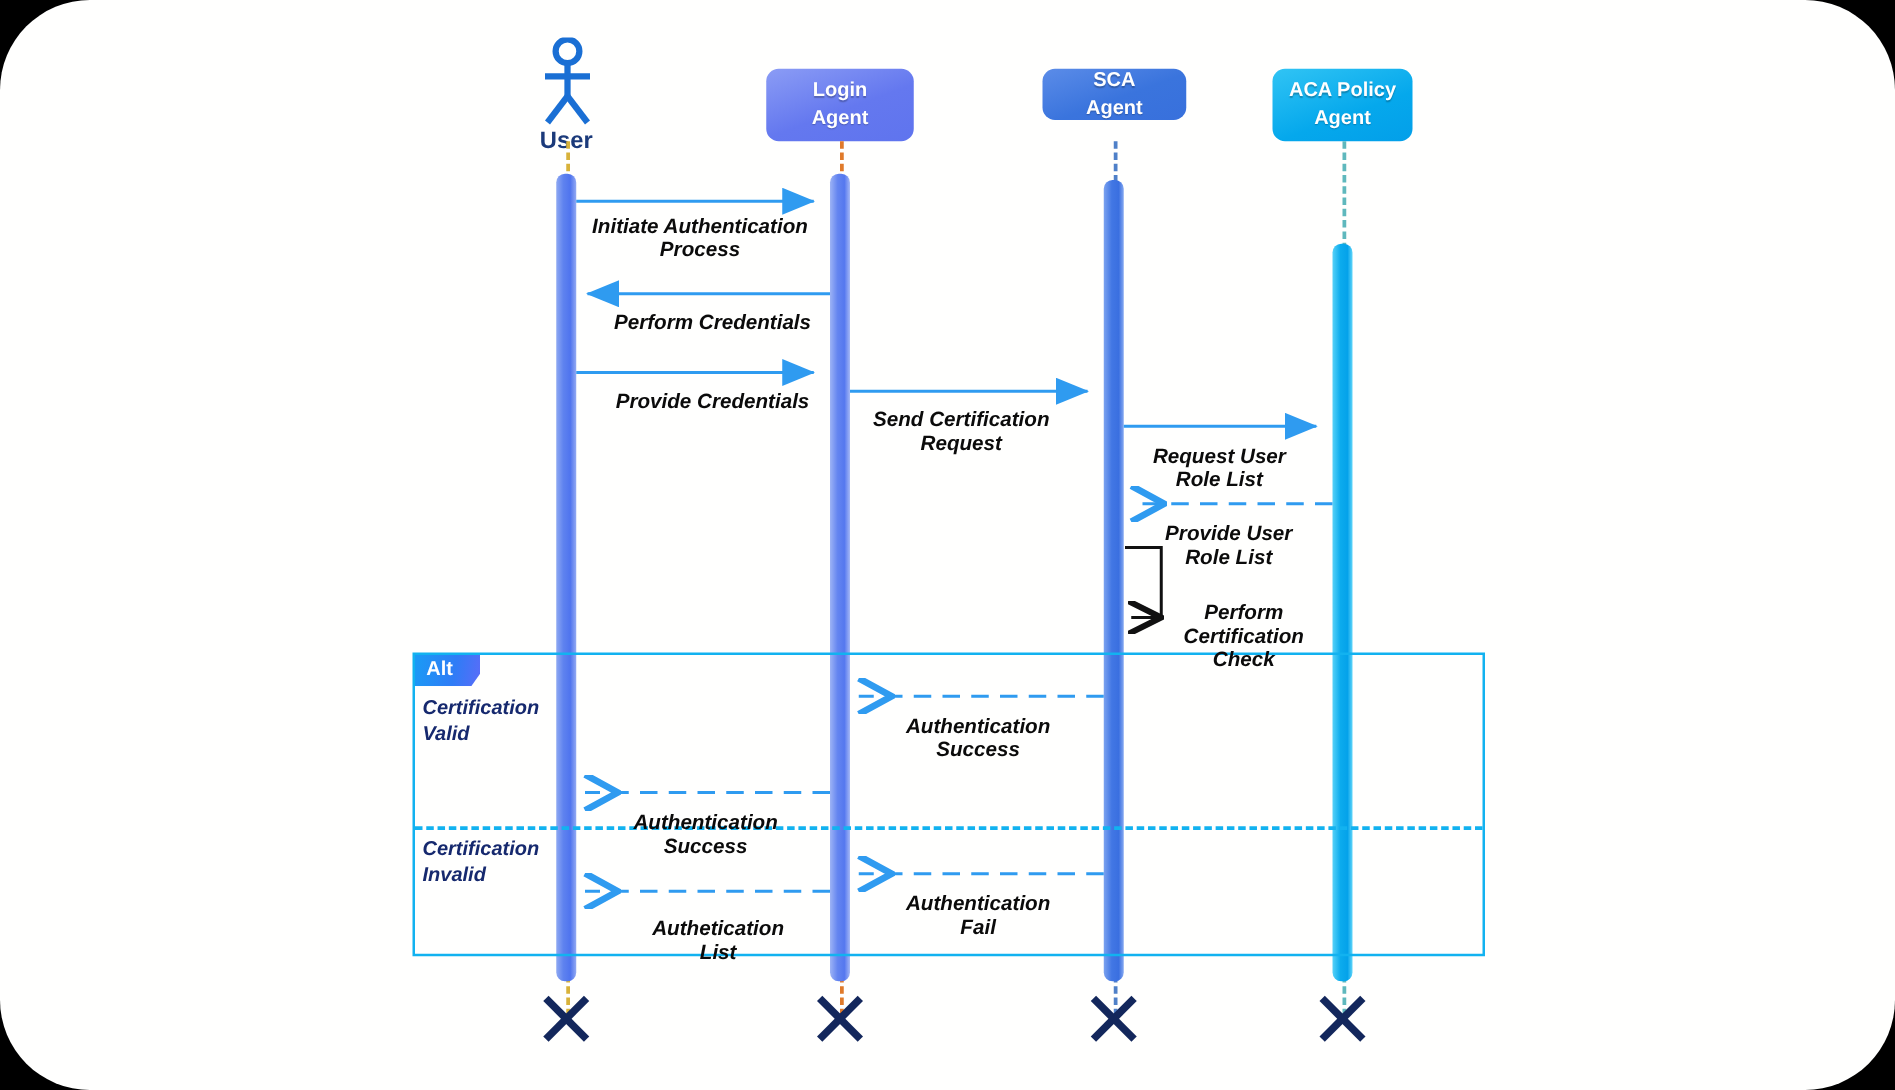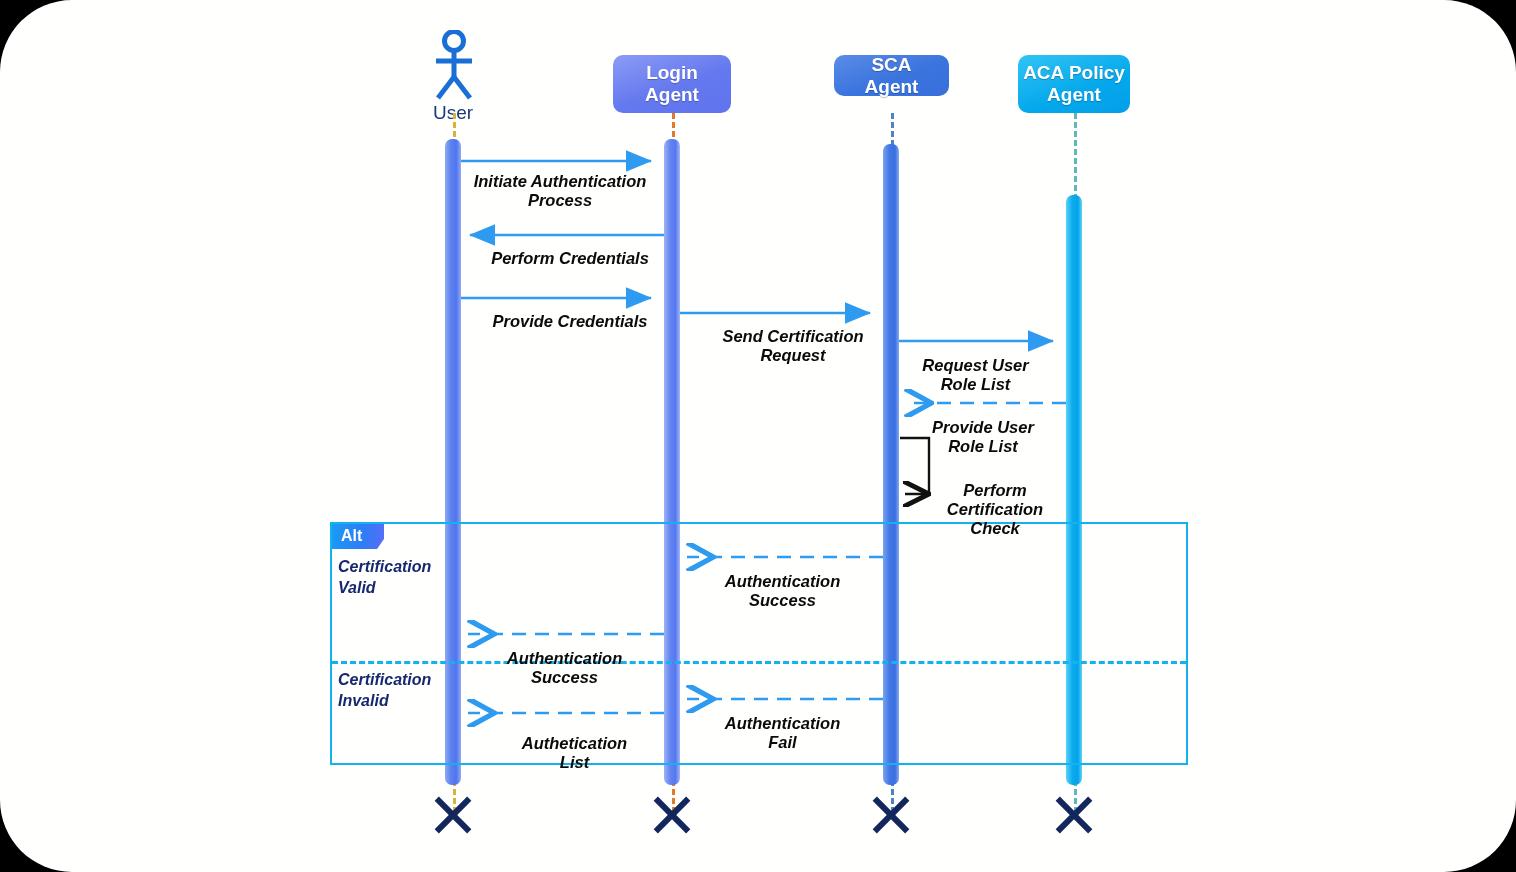--- a/index.html
+++ b/index.html
@@ -5,27 +5,27 @@
   html,body{margin:0;padding:0;background:#000;}
   body{width:1516px;height:872px;overflow:hidden;
        font-family:"Liberation Sans",sans-serif;}
   #canvas{position:absolute;left:0;top:0;width:1516px;height:872px;
           background:#fffffe;border-radius:72px;overflow:hidden;}
 
   .abs{position:absolute;}
 
   
   .pbox{position:absolute;border-radius:10px;color:#fff;font-weight:bold;
-        font-size:19px;line-height:22px;text-align:center;
+        font-size:16px;line-height:22px;text-align:center;
         display:flex;align-items:center;justify-content:center;
         text-shadow:0 1px 1px rgba(0,0,0,.25);}
   .pbox span{display:block;white-space:pre-line;}
 
   
-  .actor-label{position:absolute;font-weight:normal;font-size:19px;
+  .actor-label{position:absolute;font-weight:bold;font-size:19px;
                color:#1b3a7a;text-align:center;}
 
   
   .lifeline{position:absolute;width:0;border-left-width:3px;
             border-left-style:dashed;}
 
   
   .act{position:absolute;width:16px;border-radius:7px;}
 
   
@@ -162,21 +162,21 @@
 
     <g>
       <line x1="664" y1="713" x2="468" y2="713" stroke="#2f9bf0" stroke-width="2.4" stroke-dasharray="14,9" marker-end="url(#openHead)"></line>
     </g>
   </svg>
 
   <div class="msg" style="left:465px;top:137px;width:190px;">Initiate Authentication
 Process</div>
   <div class="msg" style="left:470px;top:214px;width:200px;">Perform Credentials</div>
   <div class="msg" style="left:470px;top:277px;width:200px;">Provide Credentials</div>
-  <div class="msg" style="left:678px;top:292px;width:182px;padding-left:24px;">Send Certification
+  <div class="msg" style="left:678px;top:292px;width:182px;">Send Certification
 Request</div>
   <div class="msg" style="left:898px;top:321px;width:155px;">Request User
 Role List</div>
   <div class="msg" style="left:908px;top:383px;width:150px;">Provide User
 Role List</div>
   <div class="msg" style="left:920px;top:446px;width:150px;">Perform
 Certification Check</div>
   <div class="msg" style="left:705px;top:537px;width:155px;">Authentication
 Success</div>
   <div class="msg" style="left:487px;top:614px;width:155px;">Authentication

